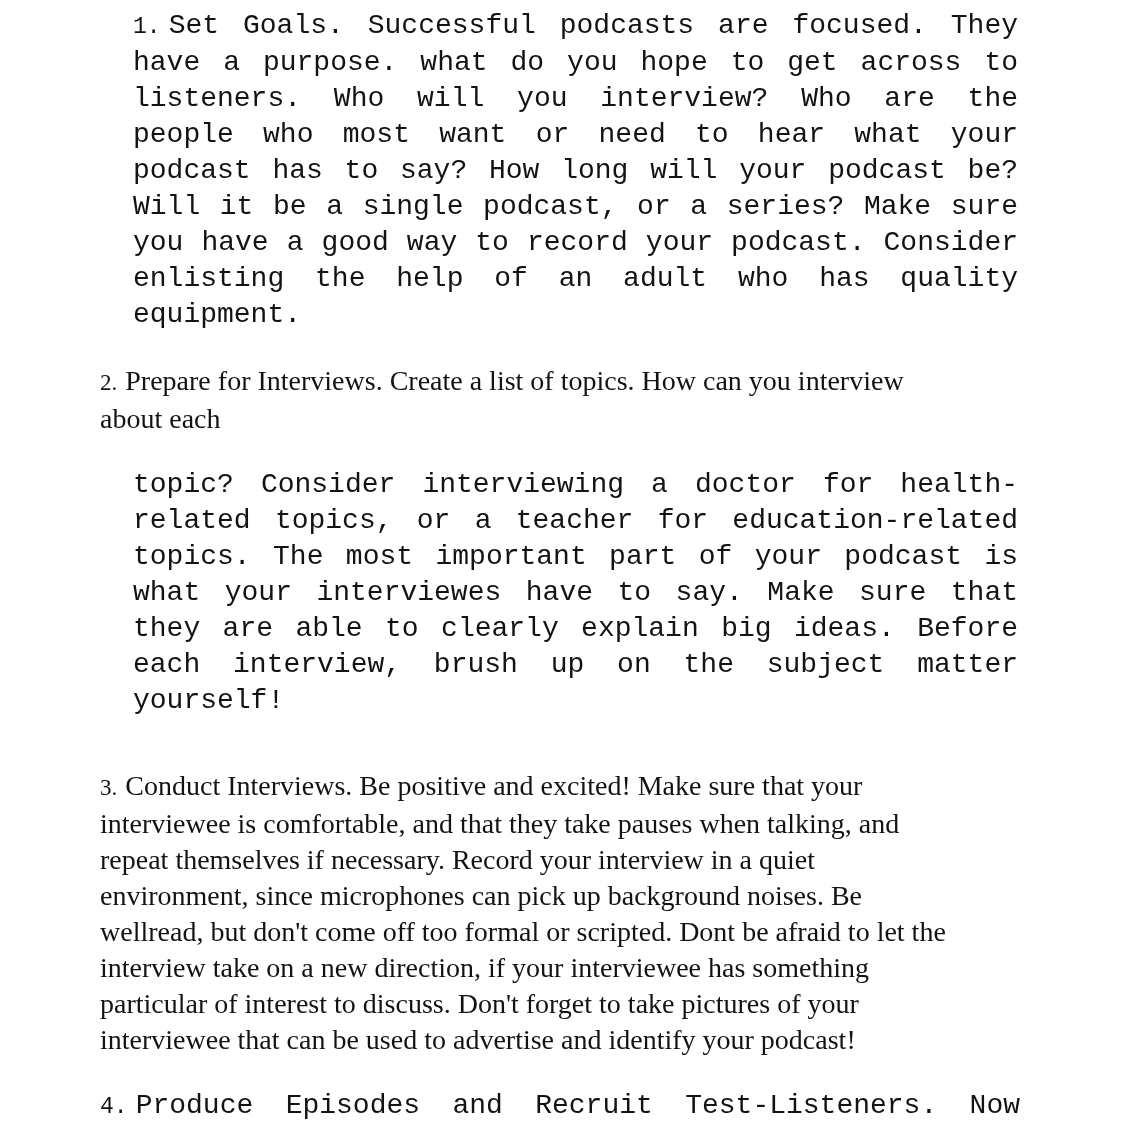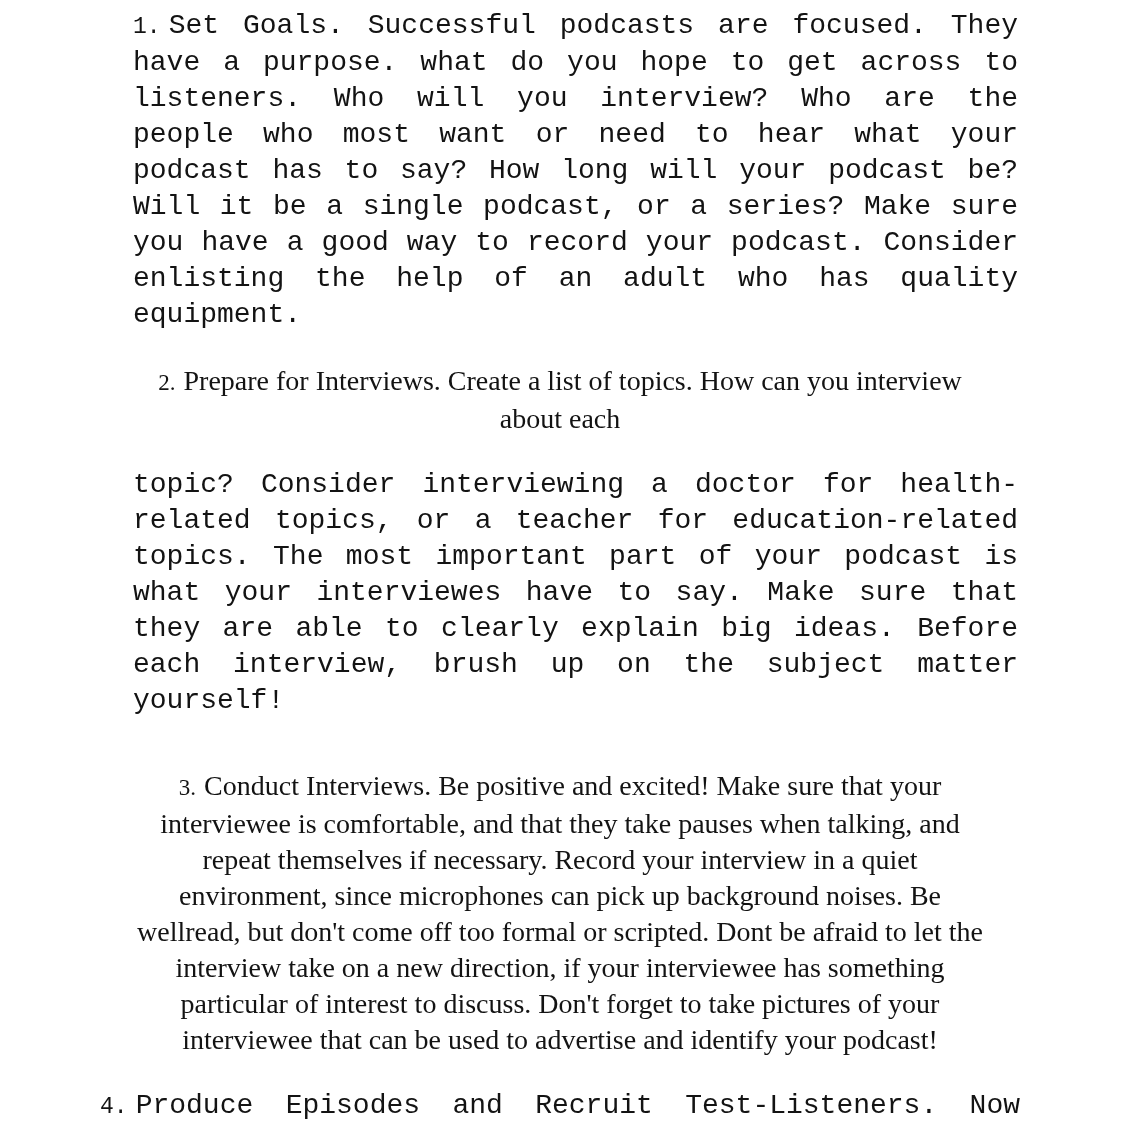--- a/index.html
+++ b/index.html
@@ -25,21 +25,20 @@
   
   .para.indented {
     margin-left: 33px;
     margin-right: 2px;
   }
   .para-justify {
     text-align: justify;
     font-family: Liberation Mono, monospace;
   }
   .para-center {
-    text-align: center;
   }
   .para .body {
     white-space: normal;
   }
   .para-center .body {
     white-space: pre-line;
   }
   .num {
     font-size: 23px;
     margin-right: 0.35em;

